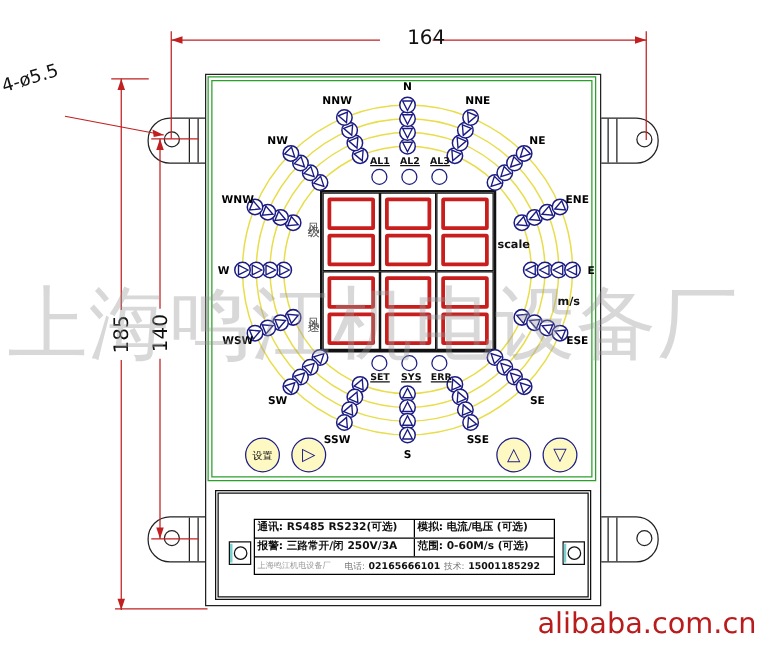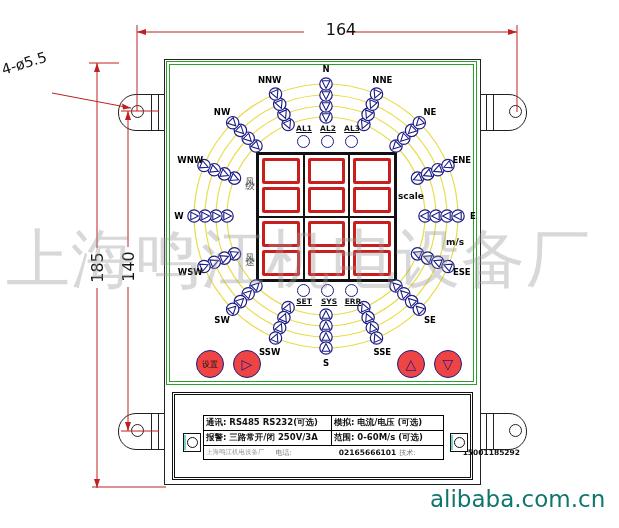--- a/index.html
+++ b/index.html
@@ -24,46 +24,46 @@
   
   .grid{position:absolute;left:256px;top:152px;width:141px;height:130px;border:2px solid #111;background:#fff;
         display:grid;grid-template-columns:repeat(3,1fr);grid-template-rows:repeat(2,1fr);z-index:4;box-sizing:border-box;}
   .cell{border:1px solid #111;display:flex;flex-direction:column;padding:3px;gap:3px;box-sizing:border-box;}
   .seg{flex:1;border:3px solid #c81e1e;border-radius:2px;}
   .led-round{position:absolute;width:13px;height:13px;border:1px solid #1c1c85;border-radius:50%;background:#fff;z-index:6;box-sizing:border-box;}
   .mini-label{position:absolute;font-size:7.5px;font-weight:bold;transform:translateX(-50%);z-index:6;white-space:nowrap;text-decoration:underline;}
   .v-cn{position:absolute;writing-mode:vertical-rl;font-size:9.5px;color:#555;letter-spacing:3px;z-index:6;}
   .unit{position:absolute;font-weight:bold;font-size:9px;z-index:6;}
   .btn{position:absolute;width:28px;height:28px;border:1.4px solid #1c1c85;border-radius:50%;display:flex;align-items:center;
-       justify-content:center;background:#ef4444;z-index:6;box-sizing:border-box;}
+       justify-content:center;background:#fef9c3;z-index:6;box-sizing:border-box;}
   .btn.txt{font-size:8px;color:#111;letter-spacing:0;}
   .btn.tri{font-size:14px;color:#1c1c85;line-height:1;}
   .caption{position:absolute;left:260px;top:370px;width:140px;text-align:center;font-weight:bold;font-size:10.5px;z-index:6;}
   
   .block{position:absolute;left:172px;top:392px;width:301px;height:88px;border:1px solid #111;z-index:5;background:#fff;box-sizing:border-box;}
   .block-inner{position:absolute;inset:1px;border:1px solid #111;}
   .btitle{position:absolute;left:174px;top:394px;width:297px;text-align:center;font-weight:bold;font-size:15px;letter-spacing:1px;z-index:7;white-space:nowrap;}
   .spec{position:absolute;left:203px;top:415px;width:241px;border:1px solid #000;z-index:7;font-size:8.5px;font-weight:bold;background:#fff;box-sizing:border-box;}
   .spec-row{display:flex;border-bottom:1px solid #000;height:14px;line-height:13px;}
   .spec-row .c1{width:128px;border-right:1px solid #000;padding:0 2px;white-space:nowrap;overflow:hidden;box-sizing:border-box;}
   .spec-row .c2{flex:1;padding:0 2px;white-space:nowrap;overflow:hidden;}
   .spec-foot{display:flex;height:13px;align-items:center;padding:0 2px;gap:3px;font-weight:normal;white-space:nowrap;}
   .foot-co{color:#999;font-size:6.5px;margin-right:8px;}
   .foot-lbl{color:#777;font-size:7px;}
-  .foot-num{font-weight:bold;font-size:7.5px;margin-left:44px;}
+  .foot-num{font-weight:bold;font-size:7.5px;}
   .psq{position:absolute;width:18px;height:19px;border:1px solid #111;background:#fff;z-index:7;box-sizing:border-box;}
   .psq .c{position:absolute;left:3px;top:3px;width:11px;height:11px;border:1px solid #111;border-radius:50%;box-sizing:border-box;}
   .psq .cy{position:absolute;left:0;top:1px;width:2px;height:15px;background:#79d2cf;}
   
   .dimtext{position:absolute;font-size:16px;color:#111;text-align:center;z-index:8;}
   .rot{transform:rotate(-90deg);transform-origin:center;}
   .holetext{position:absolute;left:2px;top:62px;width:80px;font-size:14.5px;transform:rotate(-17deg);transform-origin:left center;z-index:8;}
   .watermark{position:absolute;left:6px;top:216px;width:612px;font-size:64px;color:#9a9a9a;opacity:.38;z-index:9;
              white-space:nowrap;letter-spacing:1px;pointer-events:none;}
-  .brand{position:absolute;left:430px;top:486px;font-size:23px;color:#0f766e;z-index:9;white-space:nowrap;}
+  .brand{position:absolute;left:430px;top:486px;font-size:23px;color:#b91c1c;z-index:9;white-space:nowrap;}
   svg{position:absolute;left:0;top:0;}
 </style>
 </head>
 <body>
 
 <div class="stage">
 
   <div class="tab l" style="left:118px;top:94px;">
     <div class="dbl"></div>
     <div class="hole"></div>

